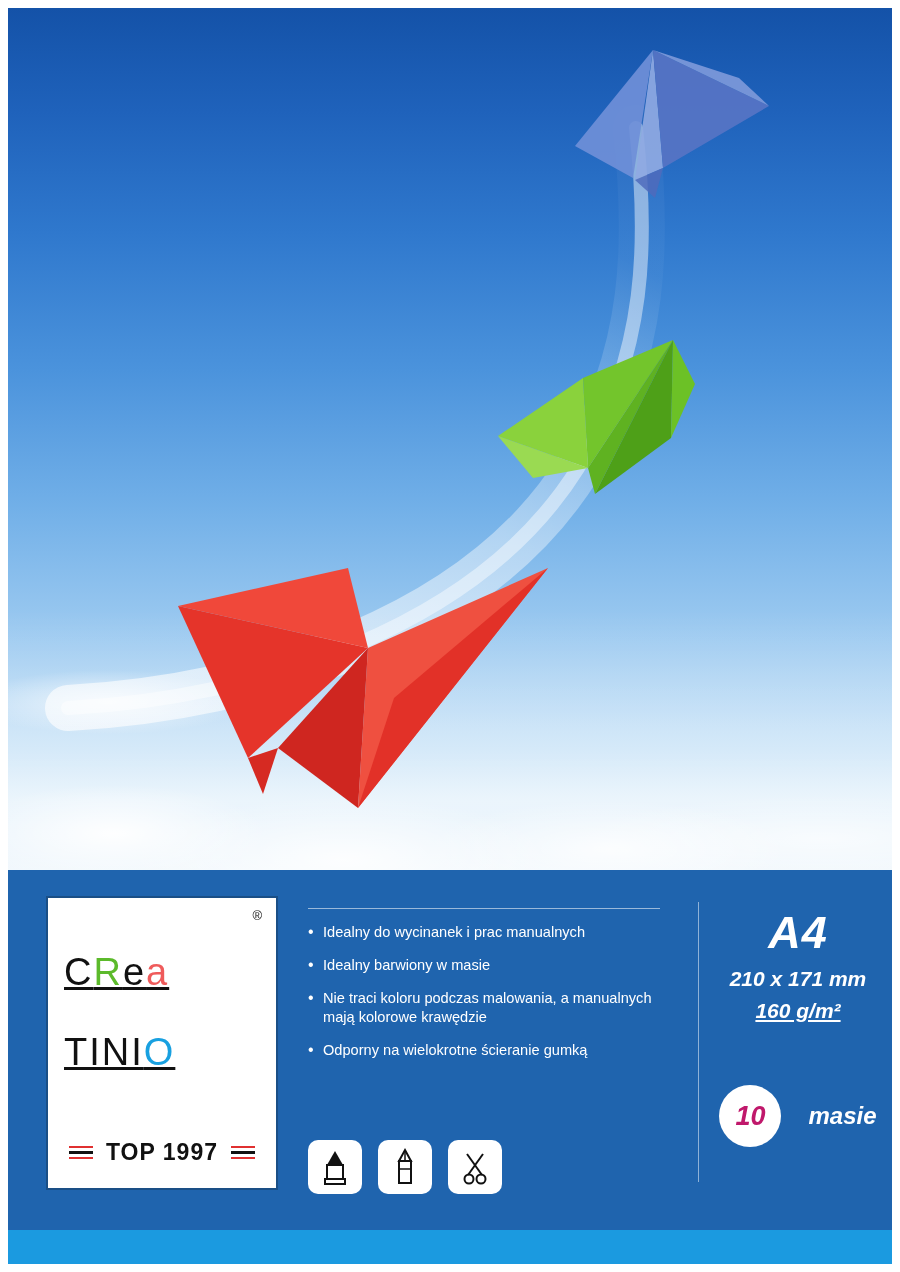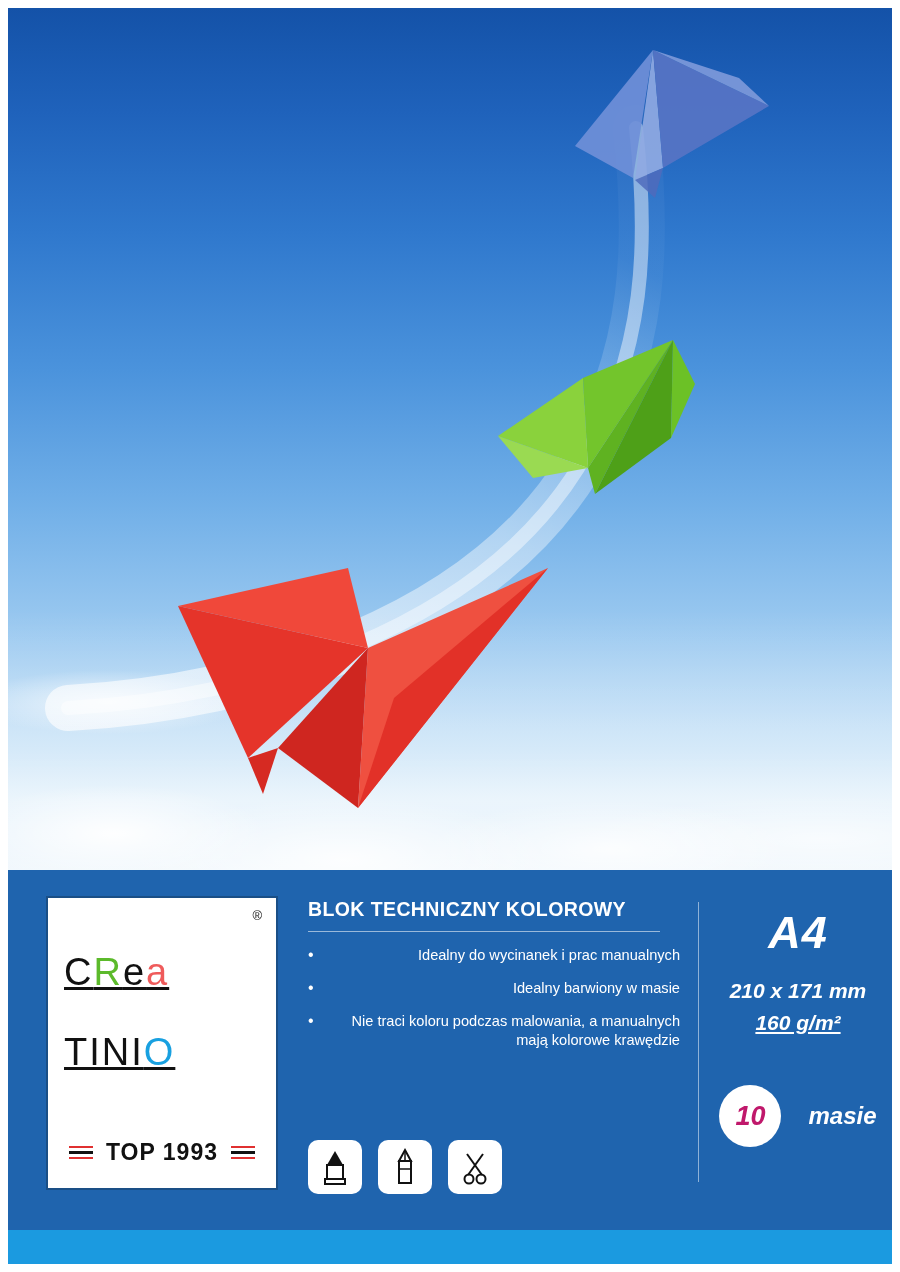--- a/index.html
+++ b/index.html
@@ -177,21 +177,20 @@
   .hr-line {
     height: 1px;
     background: rgba(255,255,255,0.55);
     margin: 10px 0 8px 0;
     width: 352px;
   }
   .bullets {
     list-style: none;
     margin: 0;
     padding: 0;
-    text-align: right;
   }
   .bullets li {
     position: relative;
     padding-left: 15px;
     font-size: 14.6px;
     line-height: 1.3;
     margin: 14px 0;
   }
   .bullets li::before {
     content: "\2022";
@@ -235,21 +234,21 @@
     width: 180px;
     color: #ffffff;
     text-align: center;
   }
   .spec-size {
     font-size: 45px;
     font-weight: bold;
     font-style: italic;
     letter-spacing: 1px;
     line-height: 1;
-    margin-bottom: 24px;
+    margin-bottom: 12px;
   }
   .spec-dim {
     font-size: 21px;
     font-weight: bold;
     font-style: italic;
     margin-bottom: 8px;
   }
   .spec-weight {
     font-size: 21px;
     font-weight: bold;
@@ -344,32 +343,32 @@
         <div class="logo-line">
           C<span class="hl-green">R</span>e<span class="hl-red">a</span>
         </div>
         <div class="logo-line">
           TINI<span class="hl-blue">O</span>
         </div>
       </div>
 
       <div class="logo-bottom">
         <span class="bars"><i></i><i></i><i></i></span>
-        <span class="t2000">TOP 1993</span>
+        <span class="t2000">TOP 1997</span>
         <span class="bars"><i></i><i></i><i></i></span>
       </div>
     </div>
 
     <div class="textcol">
-      <div class="headline">BLOK TECHNICZNY KOLOROWY</div>
       <div class="hr-line"></div>
       <ul class="bullets">
         <li>Idealny do wycinanek i prac manualnych</li>
         <li>Idealny barwiony w masie</li>
         <li>Nie traci koloru podczas malowania, a manualnych mają kolorowe krawędzie</li>
+        <li>Odporny na wielokrotne ścieranie gumką</li>
       </ul>
     </div>
 
     <div class="icon-row">
       <div class="icon-badge">
         <svg width="34" height="40" viewBox="0 0 34 40">
           <polygon points="17,4 25,18 9,18" fill="#111"></polygon>
           <rect x="9" y="18" width="16" height="14" fill="none" stroke="#111" stroke-width="2"></rect>
           <rect x="7" y="32" width="20" height="5" fill="none" stroke="#111" stroke-width="2"></rect>
         </svg>

